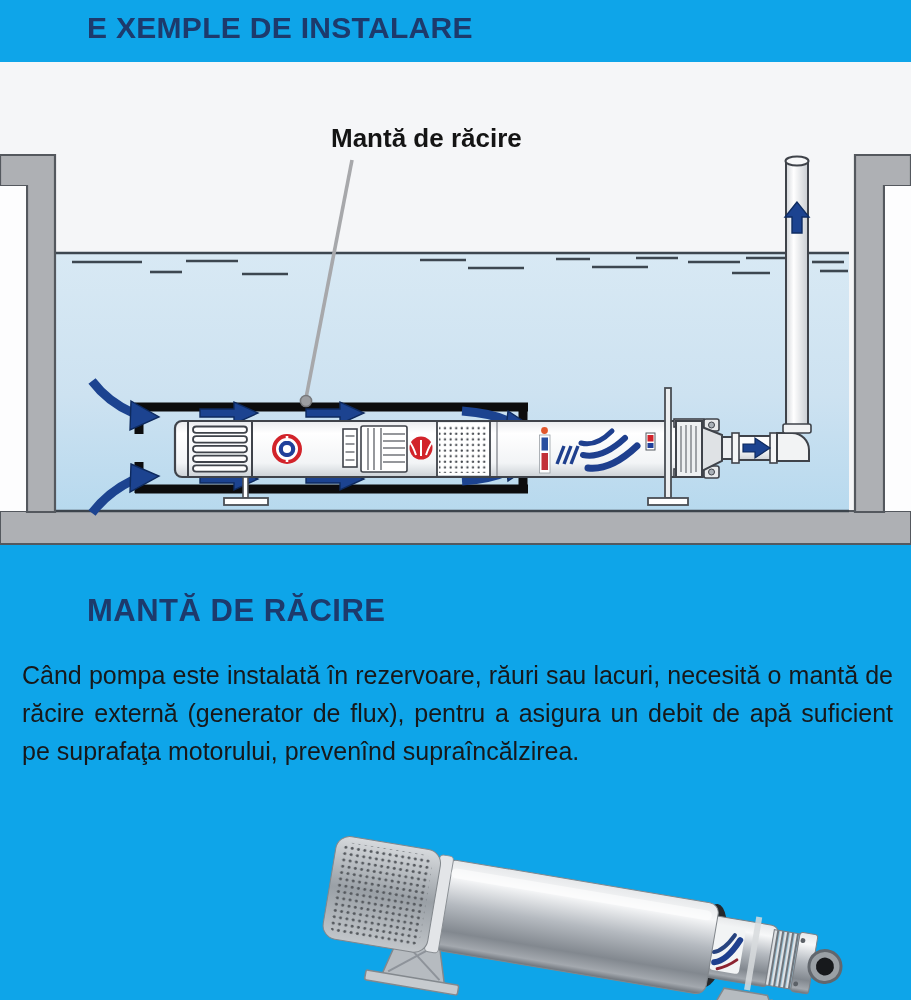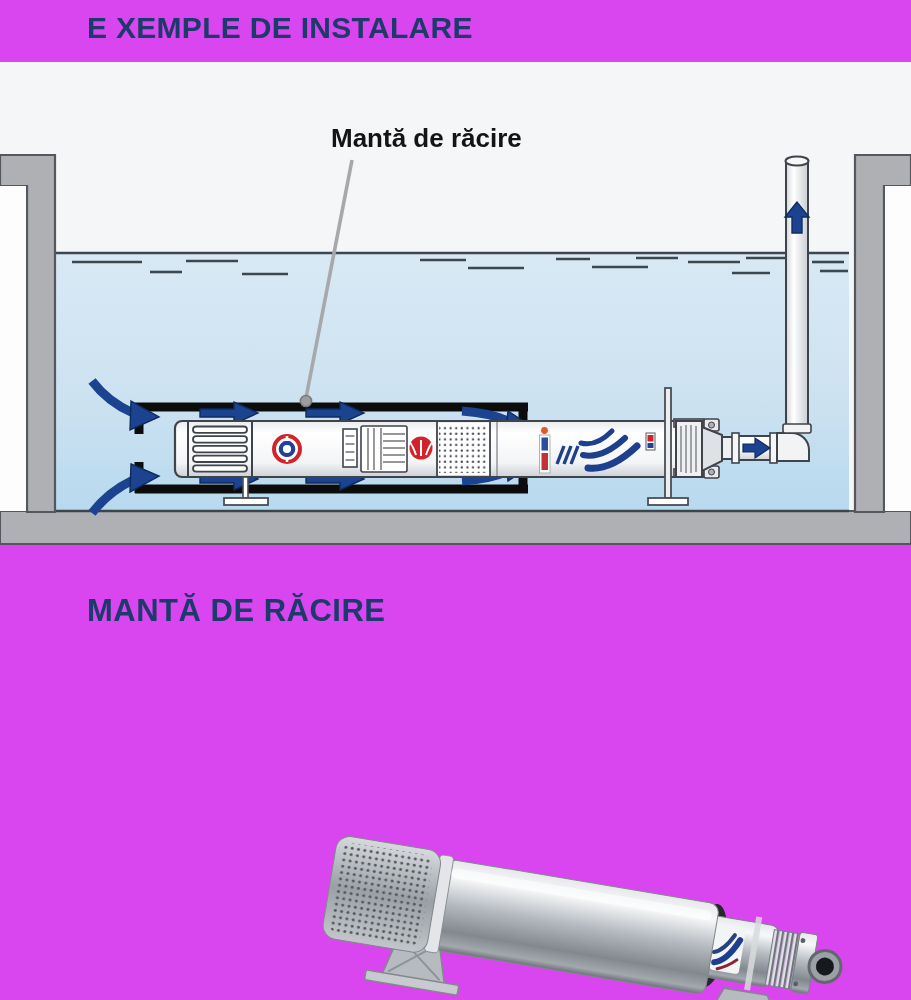--- a/index.html
+++ b/index.html
@@ -1,17 +1,17 @@
 <!DOCTYPE html>
 <html><head>
 <meta charset="utf-8">
 <style>
   html,body{margin:0;padding:0;}
   body{width:911px;height:1000px;background:#ffffff;font-family:"Liberation Sans",sans-serif;}
-  .page{position:relative;width:911px;height:1000px;overflow:hidden;background:#d946ef;}
+  .page{position:relative;width:911px;height:1000px;overflow:hidden;background:#0ea5e9;}
   .h1{position:absolute;left:87px;top:11px;margin:0;font-size:30px;font-weight:800;
       color:#1d3a6c;letter-spacing:.3px;white-space:nowrap;}
   .h2{position:absolute;left:87px;top:593px;margin:0;font-size:31px;font-weight:800;
       color:#1d3a6c;letter-spacing:.5px;white-space:nowrap;}
   .para{position:absolute;left:22px;top:656px;width:871px;margin:0;font-size:25px;
         line-height:38px;color:#17181a;text-align:justify;}
   svg{position:absolute;display:block;}
   #diagram{left:0;top:0;}
   #photo{left:306px;top:828px;}
 </style>
@@ -225,20 +225,21 @@
       <path d="M797,202 L785,217 H792 V233 H802 V217 H809 Z" fill="#1c4390" stroke="#0f2d62" stroke-width="1.4"></path>
     </g>
 
     <line x1="352" y1="160" x2="306" y2="398" stroke="#a7a8ab" stroke-width="3.6"></line>
     <circle cx="306" cy="401" r="5.6" fill="#9c9da0" stroke="#77787b" stroke-width="1.5"></circle>
     <text x="331" y="147" font-size="26" font-weight="bold" fill="#141414">Mantă de răcire</text>
   </svg>
 
   <h2 class="h2">MANTĂ DE RĂCIRE</h2>
 
+  <p class="para">Când pompa este instalată în rezervoare, răuri sau lacuri, necesită o mantă de răcire externă (generator de flux), pentru a asigura un debit de apă suficient pe suprafaţa motorului, prevenînd supraîncălzirea.</p>
 
   <svg id="photo" width="560" height="172" viewBox="0 0 560 172">
     <defs>
       <linearGradient id="metalV" x1="0" y1="0" x2="0" y2="1">
         <stop offset="0" stop-color="#e6e8ea"></stop>
         <stop offset="0.18" stop-color="#f7f8f9"></stop>
         <stop offset="0.48" stop-color="#b5bac0"></stop>
         <stop offset="0.78" stop-color="#82888f"></stop>
         <stop offset="0.93" stop-color="#a3a8ae"></stop>
         <stop offset="1" stop-color="#6d737a"></stop>

